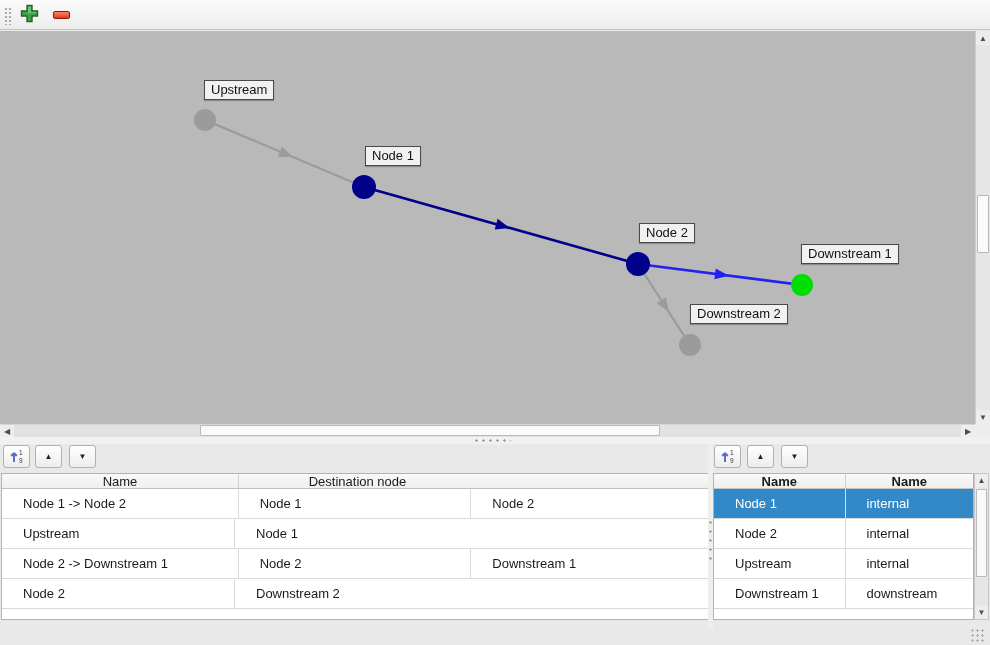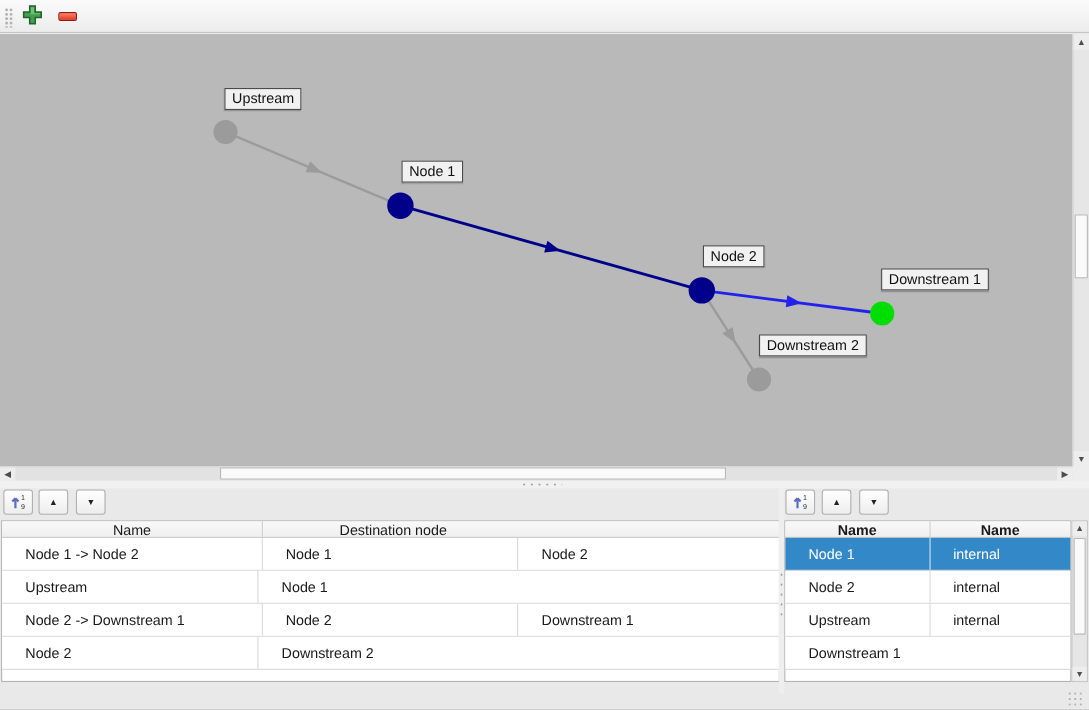--- a/index.html
+++ b/index.html
@@ -274,20 +274,21 @@
   <div class="trow">
     <div class="td c1">Node 2</div>
     <div class="td c2">internal</div>
   </div>
   <div class="trow">
     <div class="td c1">Upstream</div>
     <div class="td c2">internal</div>
   </div>
   <div class="trow">
     <div class="td c1">Downstream 1</div>
+    <div class="td c2">downstream</div>
   </div>
 </div>
 
 <div class="tscroll">
   <div class="sb-arrow" style="top:0;">▲</div>
   <div class="vthumb" style="top:15px; height:88px; width:11px;"></div>
   <div class="sb-arrow" style="bottom:0;">▼</div>
 </div>
 
 <div class="resize-grip"></div>

